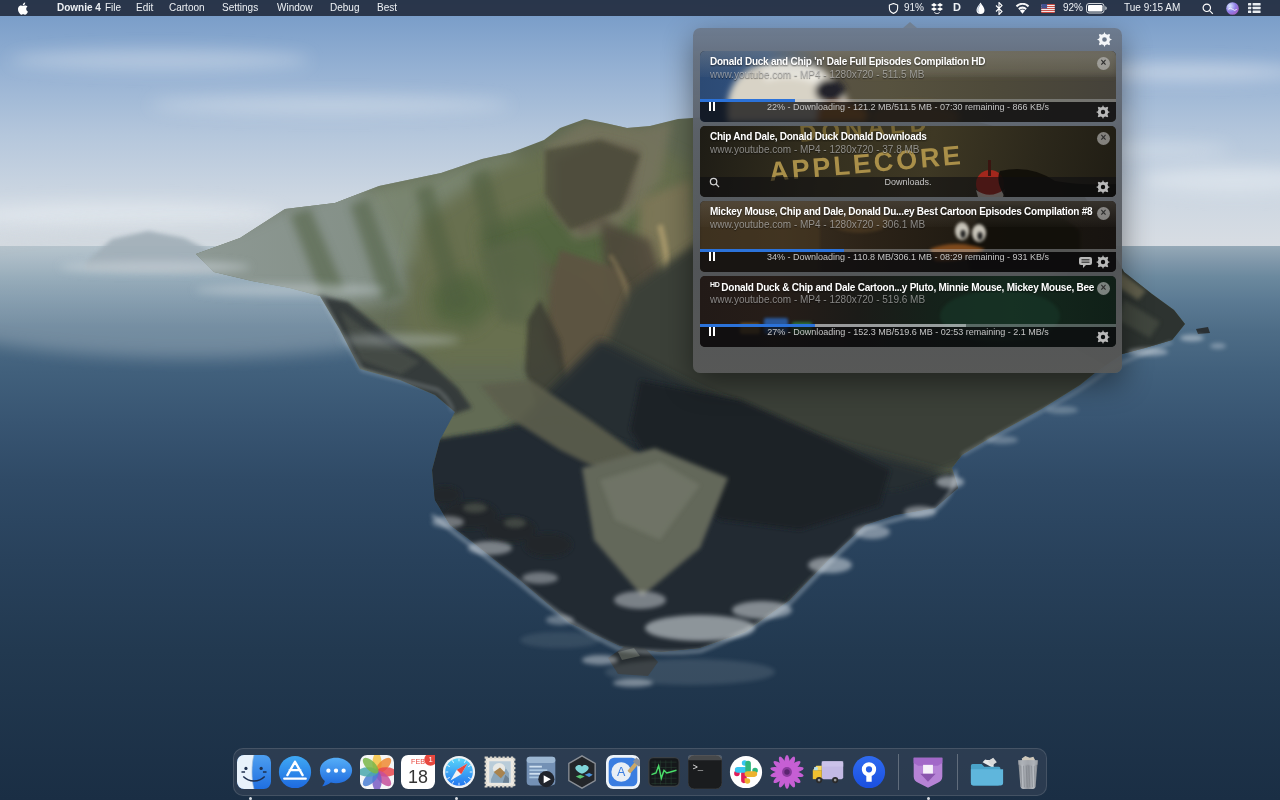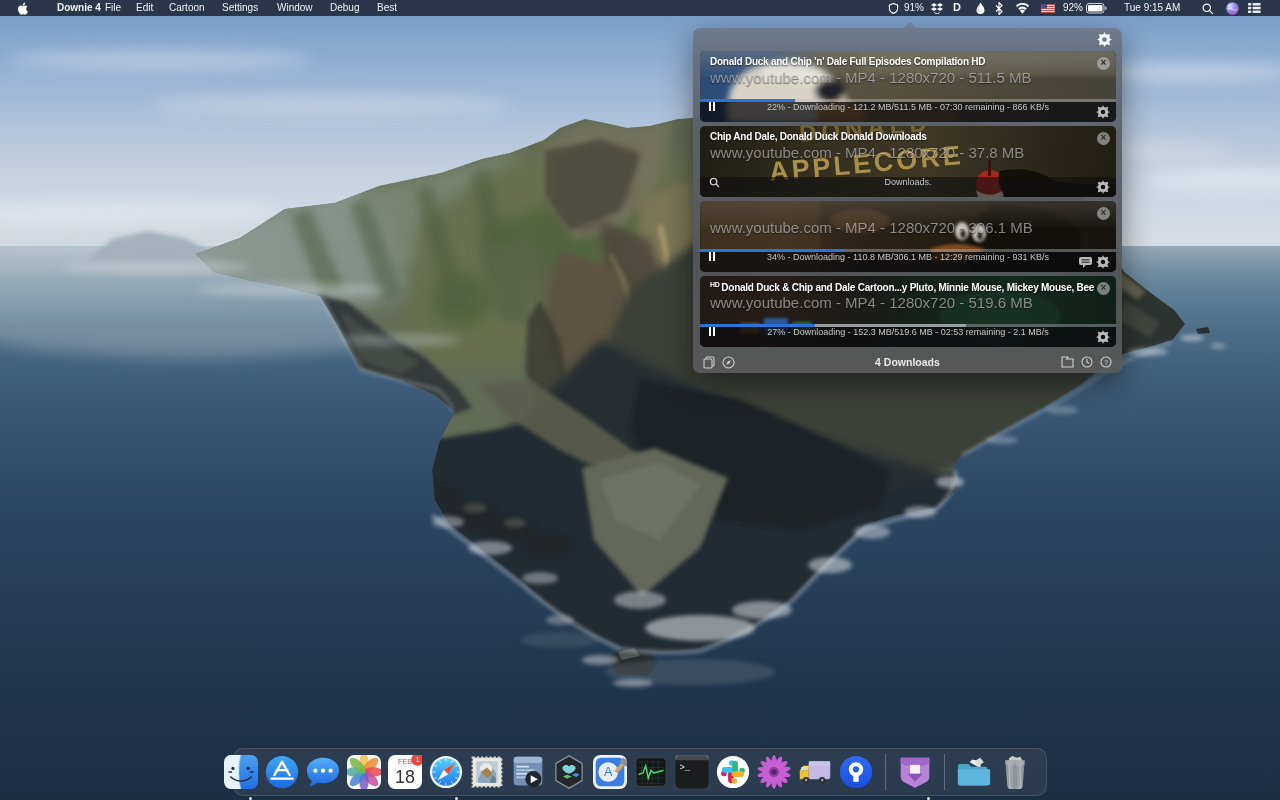--- a/index.html
+++ b/index.html
@@ -12,21 +12,21 @@
 
 #win{position:absolute;left:693px;top:28px;width:429px;height:345px;border-radius:7px;
  background:linear-gradient(180deg,rgba(108,122,141,.97) 0,rgba(100,110,124,.96) 9%,rgba(90,96,104,.95) 30%,rgba(83,86,89,.95) 70%,rgba(88,89,88,.95) 100%);
  box-shadow:0 10px 30px rgba(0,0,0,.45);z-index:20;padding:23px 6px 0 7px}
 #win:before{content:"";position:absolute;left:210px;top:-6px;border-left:7px solid transparent;
  border-right:7px solid transparent;border-bottom:6px solid rgba(112,126,144,.98)}
 .card{position:relative;width:416px;height:71px;border-radius:5px;overflow:hidden;margin-bottom:4px;background:#222}
 .card .thumb{position:absolute;inset:0}
 .card .tband{position:absolute;left:0;top:0;right:0;height:26px;background:linear-gradient(rgba(150,150,145,.38),rgba(150,150,145,.05))}
 .card .title{position:absolute;left:10px;top:5px;width:392px;color:#fff;font-size:10px;letter-spacing:-.25px;font-weight:bold;white-space:nowrap;overflow:hidden;text-shadow:0 1px 2px rgba(0,0,0,.6)}
-.card .sub{position:absolute;left:10px;top:18px;color:rgba(210,210,210,.6);font-size:15px;white-space:nowrap;text-shadow:0 1px 1px rgba(0,0,0,.5)}
+.card .sub{position:absolute;left:10px;top:18px;color:rgba(210,210,210,.6);font-size:10px;white-space:nowrap;text-shadow:0 1px 1px rgba(0,0,0,.5)}
 .card .close{position:absolute;right:6px;top:6px;width:13px;height:13px;border-radius:50%;background:rgba(195,195,195,.6);color:#2e2e2e;font-size:10px;line-height:12px;text-align:center;font-weight:bold}
 .card .strip{position:absolute;left:0;bottom:0;right:0;height:20px;background:rgba(12,12,14,.76);display:flex;align-items:flex-start}
 .card .prog{position:absolute;left:0;bottom:20px;right:0;height:3px;background:rgba(185,190,195,.4)}
 .card .prog .buf{position:absolute;left:0;top:0;bottom:0;background:rgba(230,233,236,.45)}
 .card .prog .fill{position:absolute;left:0;top:0;bottom:0;background:#2b72d9}
 .card .ptext{position:absolute;left:30px;right:30px;text-align:center;color:#c4c4c4;font-size:9px;white-space:nowrap}
 .pause{display:inline-block;margin-left:9px;width:6px;height:9px;border-left:2.5px solid #fff;border-right:2.5px solid #fff}
 .gear{position:absolute;right:6px;bottom:3px;width:14px;height:14px}
 
 #dock{position:absolute;left:233px;top:748px;width:814px;height:48px;border-radius:10px;
@@ -371,28 +371,29 @@
     <path d="M 290,5 Q 350,0 380,30 L 380,71 L 270,71 Q 260,30 290,5" fill="#120f0a" opacity=".9"></path>
     <ellipse cx="262" cy="30" rx="7" ry="9" fill="#c9c5ba"></ellipse>
           <ellipse cx="279" cy="32" rx="7" ry="9" fill="#c9c5ba"></ellipse>
     <ellipse cx="263" cy="33" rx="2.5" ry="4" fill="#1a1a1a"></ellipse>
           <ellipse cx="280" cy="35" rx="2.5" ry="4" fill="#1a1a1a"></ellipse>
     <path d="M 230,48 Q 255,38 285,48 Q 265,62 235,60 Z" fill="#8a4f1d" opacity=".9"></path>
     <ellipse cx="160" cy="20" rx="30" ry="12" fill="#5a4426" opacity=".5"></ellipse>
    </svg>
   </div>
   <div class="tband" style="background:linear-gradient(rgba(120,115,105,.32),rgba(120,115,105,.04))"></div>
+  <div class="title">Mickey Mouse, Chip and Dale, Donald Du...ey Best Cartoon Episodes Compilation #8</div>
   <div class="sub">www.youtube.com - MP4 - 1280x720 - 306.1 MB</div>
   <div class="close">×</div>
   <div class="prog">
         <div class="fill" style="width:34.6%"></div>
       </div>
   <div class="strip">
         <span class="pause"></span>
-        <span class="ptext">34% - Downloading - 110.8 MB/306.1 MB - 12:29 remaining - 931 KB/s</span>
+        <span class="ptext">34% - Downloading - 110.8 MB/306.1 MB - 08:29 remaining - 931 KB/s</span>
    <svg style="position:absolute;right:24px;bottom:4px" width="13" height="11" viewBox="0 0 13 11" fill="#b9b9b9">
           <rect width="13" height="8" rx="2"></rect>
           <path d="M4 8l0 3 3-3z"></path>
           <rect x="2.5" y="2.2" width="8" height="1.2" fill="#333"></rect>
           <rect x="2.5" y="4.6" width="8" height="1.2" fill="#333"></rect>
         </svg>
    <svg class="gear" width="13" height="13" viewBox="0 0 16 16">
           <path fill="#b9b9b9" d="M8 0l1 2.2a6 6 0 0 1 1.8.7L13 2l1 1-0.9 2.2c.3.5.6 1.1.7 1.8L16 8l-2.2 1a6 6 0 0 1-.7 1.8L14 13l-1 1-2.2-.9a6 6 0 0 1-1.8.7L8 16l-1-2.2a6 6 0 0 1-1.8-.7L3 14l-1-1 .9-2.2A6 6 0 0 1 2.2 9L0 8l2.2-1c.1-.7.4-1.3.7-1.8L2 3l1-1 2.2.9A6 6 0 0 1 7 2.2zM8 5.5A2.5 2.5 0 1 0 8 10.5 2.5 2.5 0 0 0 8 5.5z"></path>
         </svg>
   </div>
@@ -416,48 +417,24 @@
       </div>
   <div class="strip">
         <span class="pause"></span>
         <span class="ptext">27% - Downloading - 152.3 MB/519.6 MB - 02:53 remaining - 2.1 MB/s</span>
    <svg class="gear" width="13" height="13" viewBox="0 0 16 16">
           <path fill="#b9b9b9" d="M8 0l1 2.2a6 6 0 0 1 1.8.7L13 2l1 1-0.9 2.2c.3.5.6 1.1.7 1.8L16 8l-2.2 1a6 6 0 0 1-.7 1.8L14 13l-1 1-2.2-.9a6 6 0 0 1-1.8.7L8 16l-1-2.2a6 6 0 0 1-1.8-.7L3 14l-1-1 .9-2.2A6 6 0 0 1 2.2 9L0 8l2.2-1c.1-.7.4-1.3.7-1.8L2 3l1-1 2.2.9A6 6 0 0 1 7 2.2zM8 5.5A2.5 2.5 0 1 0 8 10.5 2.5 2.5 0 0 0 8 5.5z"></path>
         </svg>
   </div>
  </div>
 
- <div style="position:absolute;left:0;right:0;bottom:0;height:22px;display:flex;align-items:center;color:#ddd">
-  <svg style="margin-left:10px" width="12" height="13" viewBox="0 0 12 13" fill="none" stroke="#cfcfcf" stroke-width="1.1">
-        <rect x="3" y="1" width="8" height="9" rx="1"></rect>
-        <rect x="1" y="3" width="8" height="9" rx="1" fill="rgb(87,88,87)"></rect>
-      </svg>
-  <svg style="margin-left:7px" width="13" height="13" viewBox="0 0 14 14" fill="none" stroke="#cfcfcf" stroke-width="1.1">
-        <circle cx="7" cy="7" r="6"></circle>
-        <path d="M9.5 4.5L8 8 4.5 9.5 6 6z" fill="#cfcfcf" stroke="none"></path>
-      </svg>
-  <span style="position:absolute;left:0;right:0;text-align:center;font-size:10.5px;font-weight:bold;color:#e8e8e8">4 Downloads</span>
-  <span style="margin-left:auto;display:flex;align-items:center">
-   <svg width="13" height="12" viewBox="0 0 13 12" fill="none" stroke="#cfcfcf" stroke-width="1.1">
-          <path d="M1 11V1h6l-1.5 2H12v8z"></path>
-        </svg>
-   <svg style="margin-left:7px" width="12" height="12" viewBox="0 0 12 12" fill="none" stroke="#cfcfcf" stroke-width="1.1">
-          <circle cx="6" cy="6" r="5"></circle>
-          <path d="M6 3v3l2 1.5"></path>
-        </svg>
-   <svg style="margin-left:7px;margin-right:10px" width="12" height="12" viewBox="0 0 12 12">
-          <circle cx="6" cy="6" r="5" fill="none" stroke="#cfcfcf" stroke-width="1.1"></circle>
-          <text x="6" y="8.6" text-anchor="middle" font-size="7.5" fill="#cfcfcf" font-family="Liberation Sans">?</text>
-        </svg>
-  </span>
- </div>
 </div>
 
 <div id="dock"></div>
-<div id="dockicons" style="position:absolute;left:220px;top:748px;width:814px;height:48px;z-index:22">
+<div id="dockicons" style="position:absolute;left:233px;top:748px;width:814px;height:48px;z-index:22">
     <div class="dicon">
       <svg width="38" height="38" viewBox="0 0 38 38">
         <defs>
           <linearGradient id="fg" x1="0" y1="0" x2="0" y2="1">
             <stop offset="0" stop-color="#4e9ff0"></stop>
             <stop offset="1" stop-color="#1f6fe0"></stop>
           </linearGradient>
         </defs>
         <rect width="38" height="38" rx="8" fill="url(#fg)"></rect>
         <path d="M0 8a8 8 0 0 1 8-8h11c-3 10-3 28 0 38H8a8 8 0 0 1-8-8z" fill="#e8f2fb"></path>

